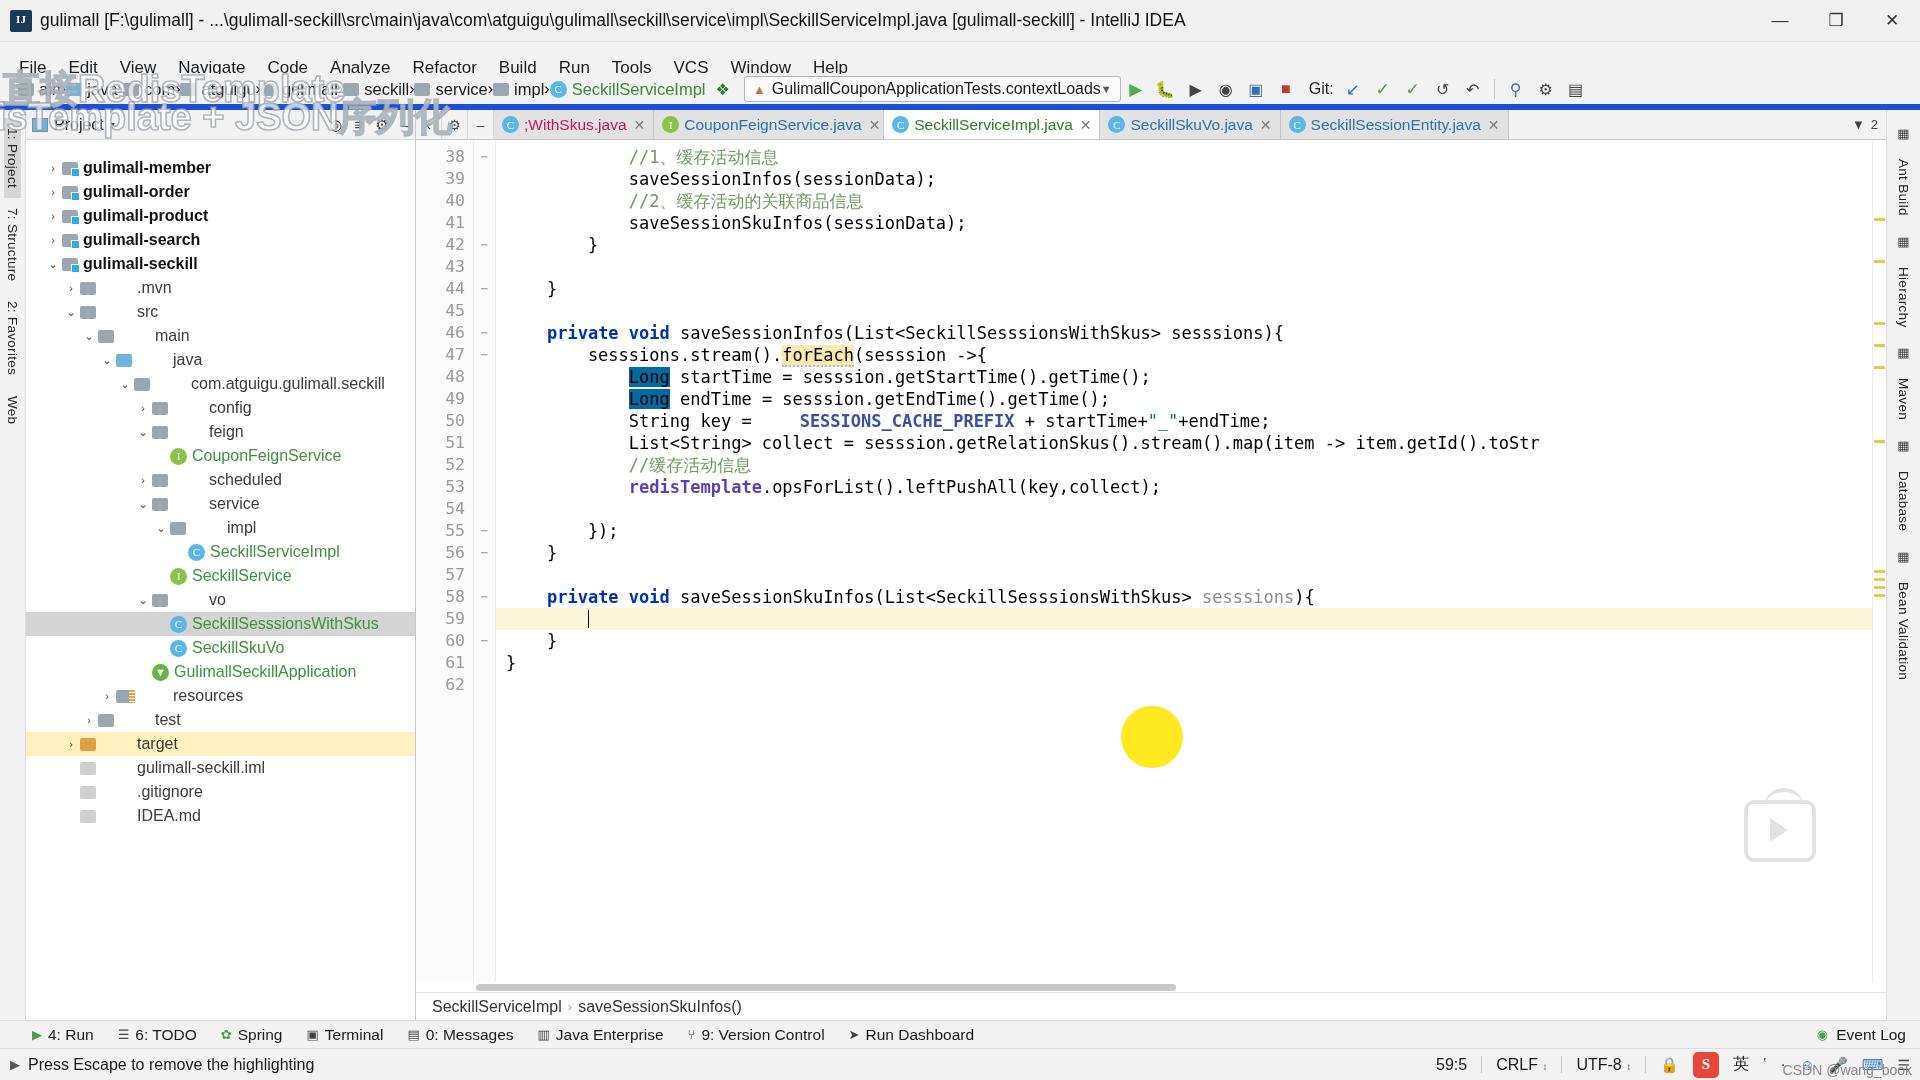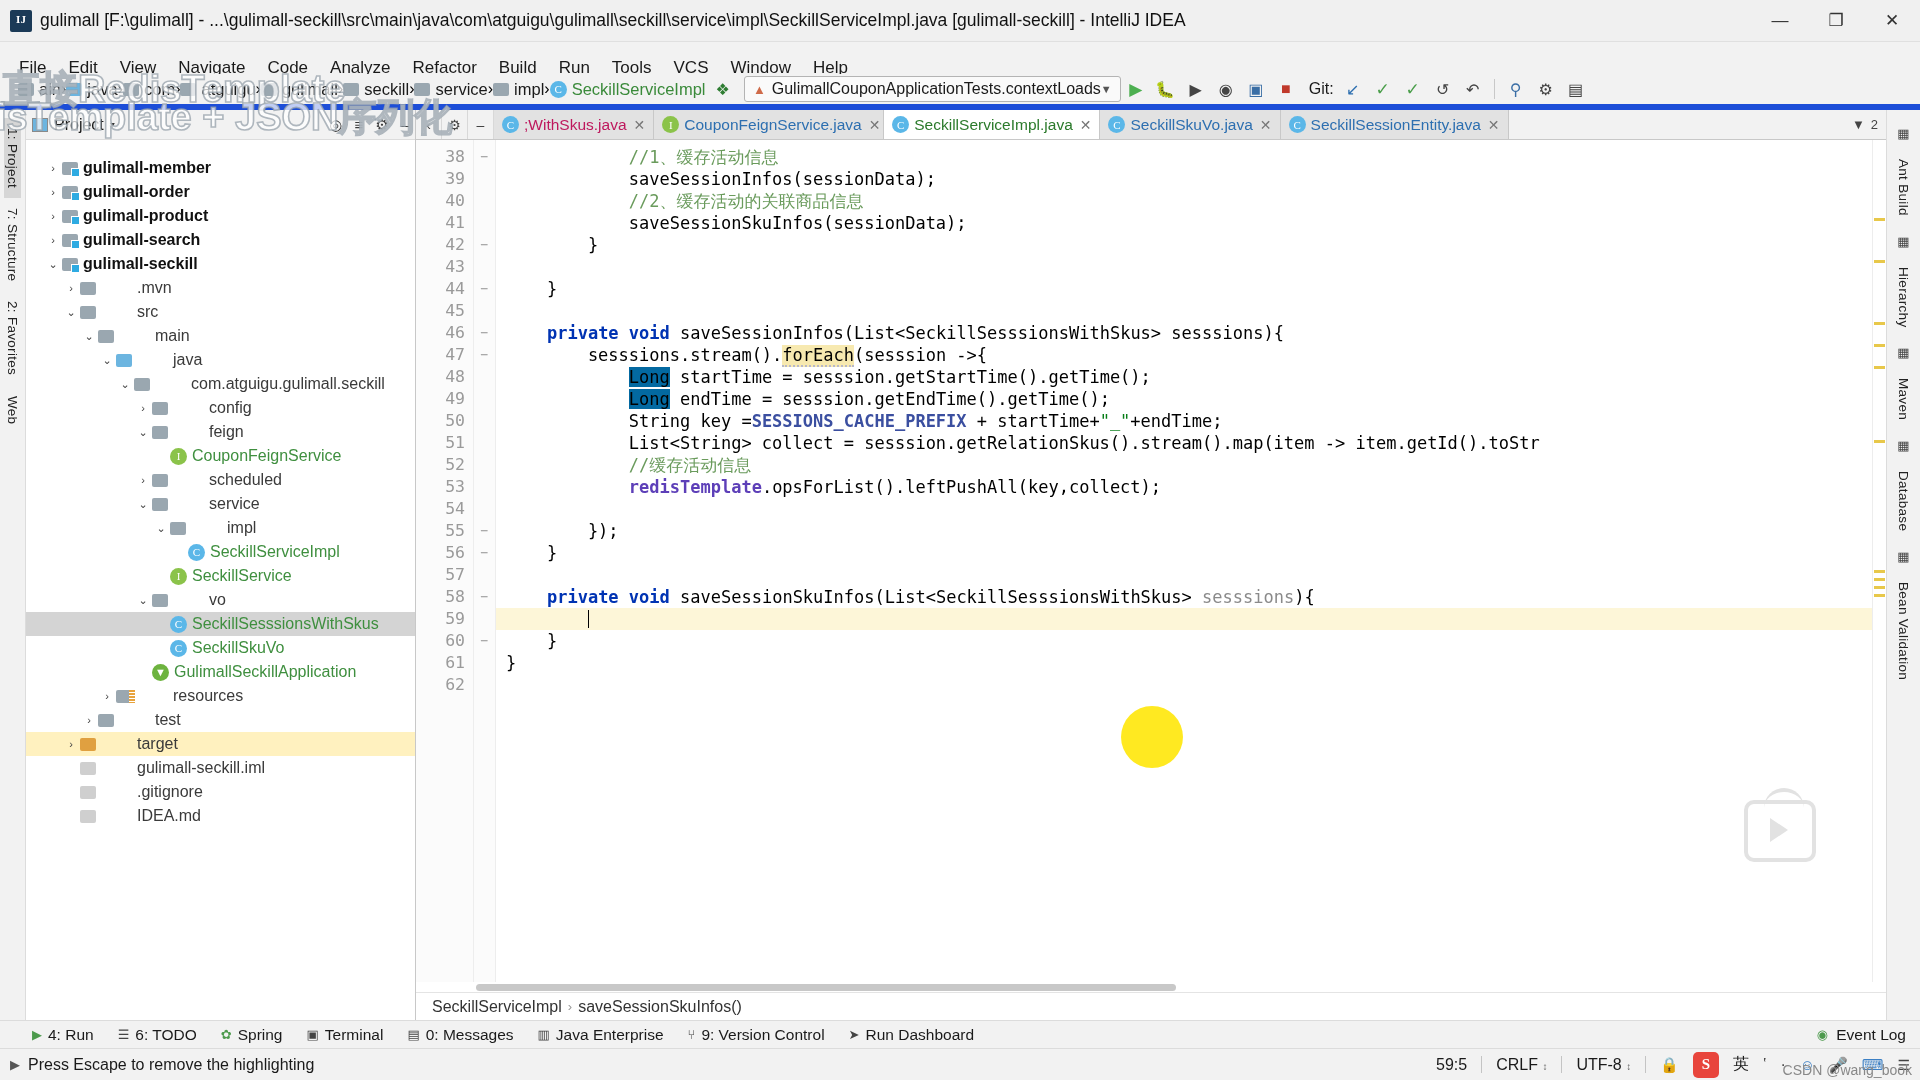--- a/index.html
+++ b/index.html
@@ -185,21 +185,21 @@
   .code {
     flex:1; padding-top:6px; position:relative; overflow:hidden;
     white-space:pre; color:#000;
   }
   .cline { height:22px; line-height:22px; padding-left:10px; }
   .cline.hl { background:#fdf6d8; }
   .kw { color:#0033b3; font-weight:bold; }
   .cmt { color:#6a9b5c; }
   .str { color:#067d17; }
   .fld { color:#5d3fb8; font-weight:bold; }
-  .const { color:#3b4fa0; font-weight:bold; }
+  .const { color:#3b4fa0; font-weight:bold;margin-left:48px; }
   .hlw { background:#f7e9b0; }
   .hlv { background:#0369a1; }
   .param { color:#8a8a8a; }
   .wavy { border-bottom:2px dotted #b8b8c8; }
 
   .caret { display:inline-block; width:1.5px; height:18px; background:#000;
            vertical-align:-3px; }
 
   
   .dot-hl {

